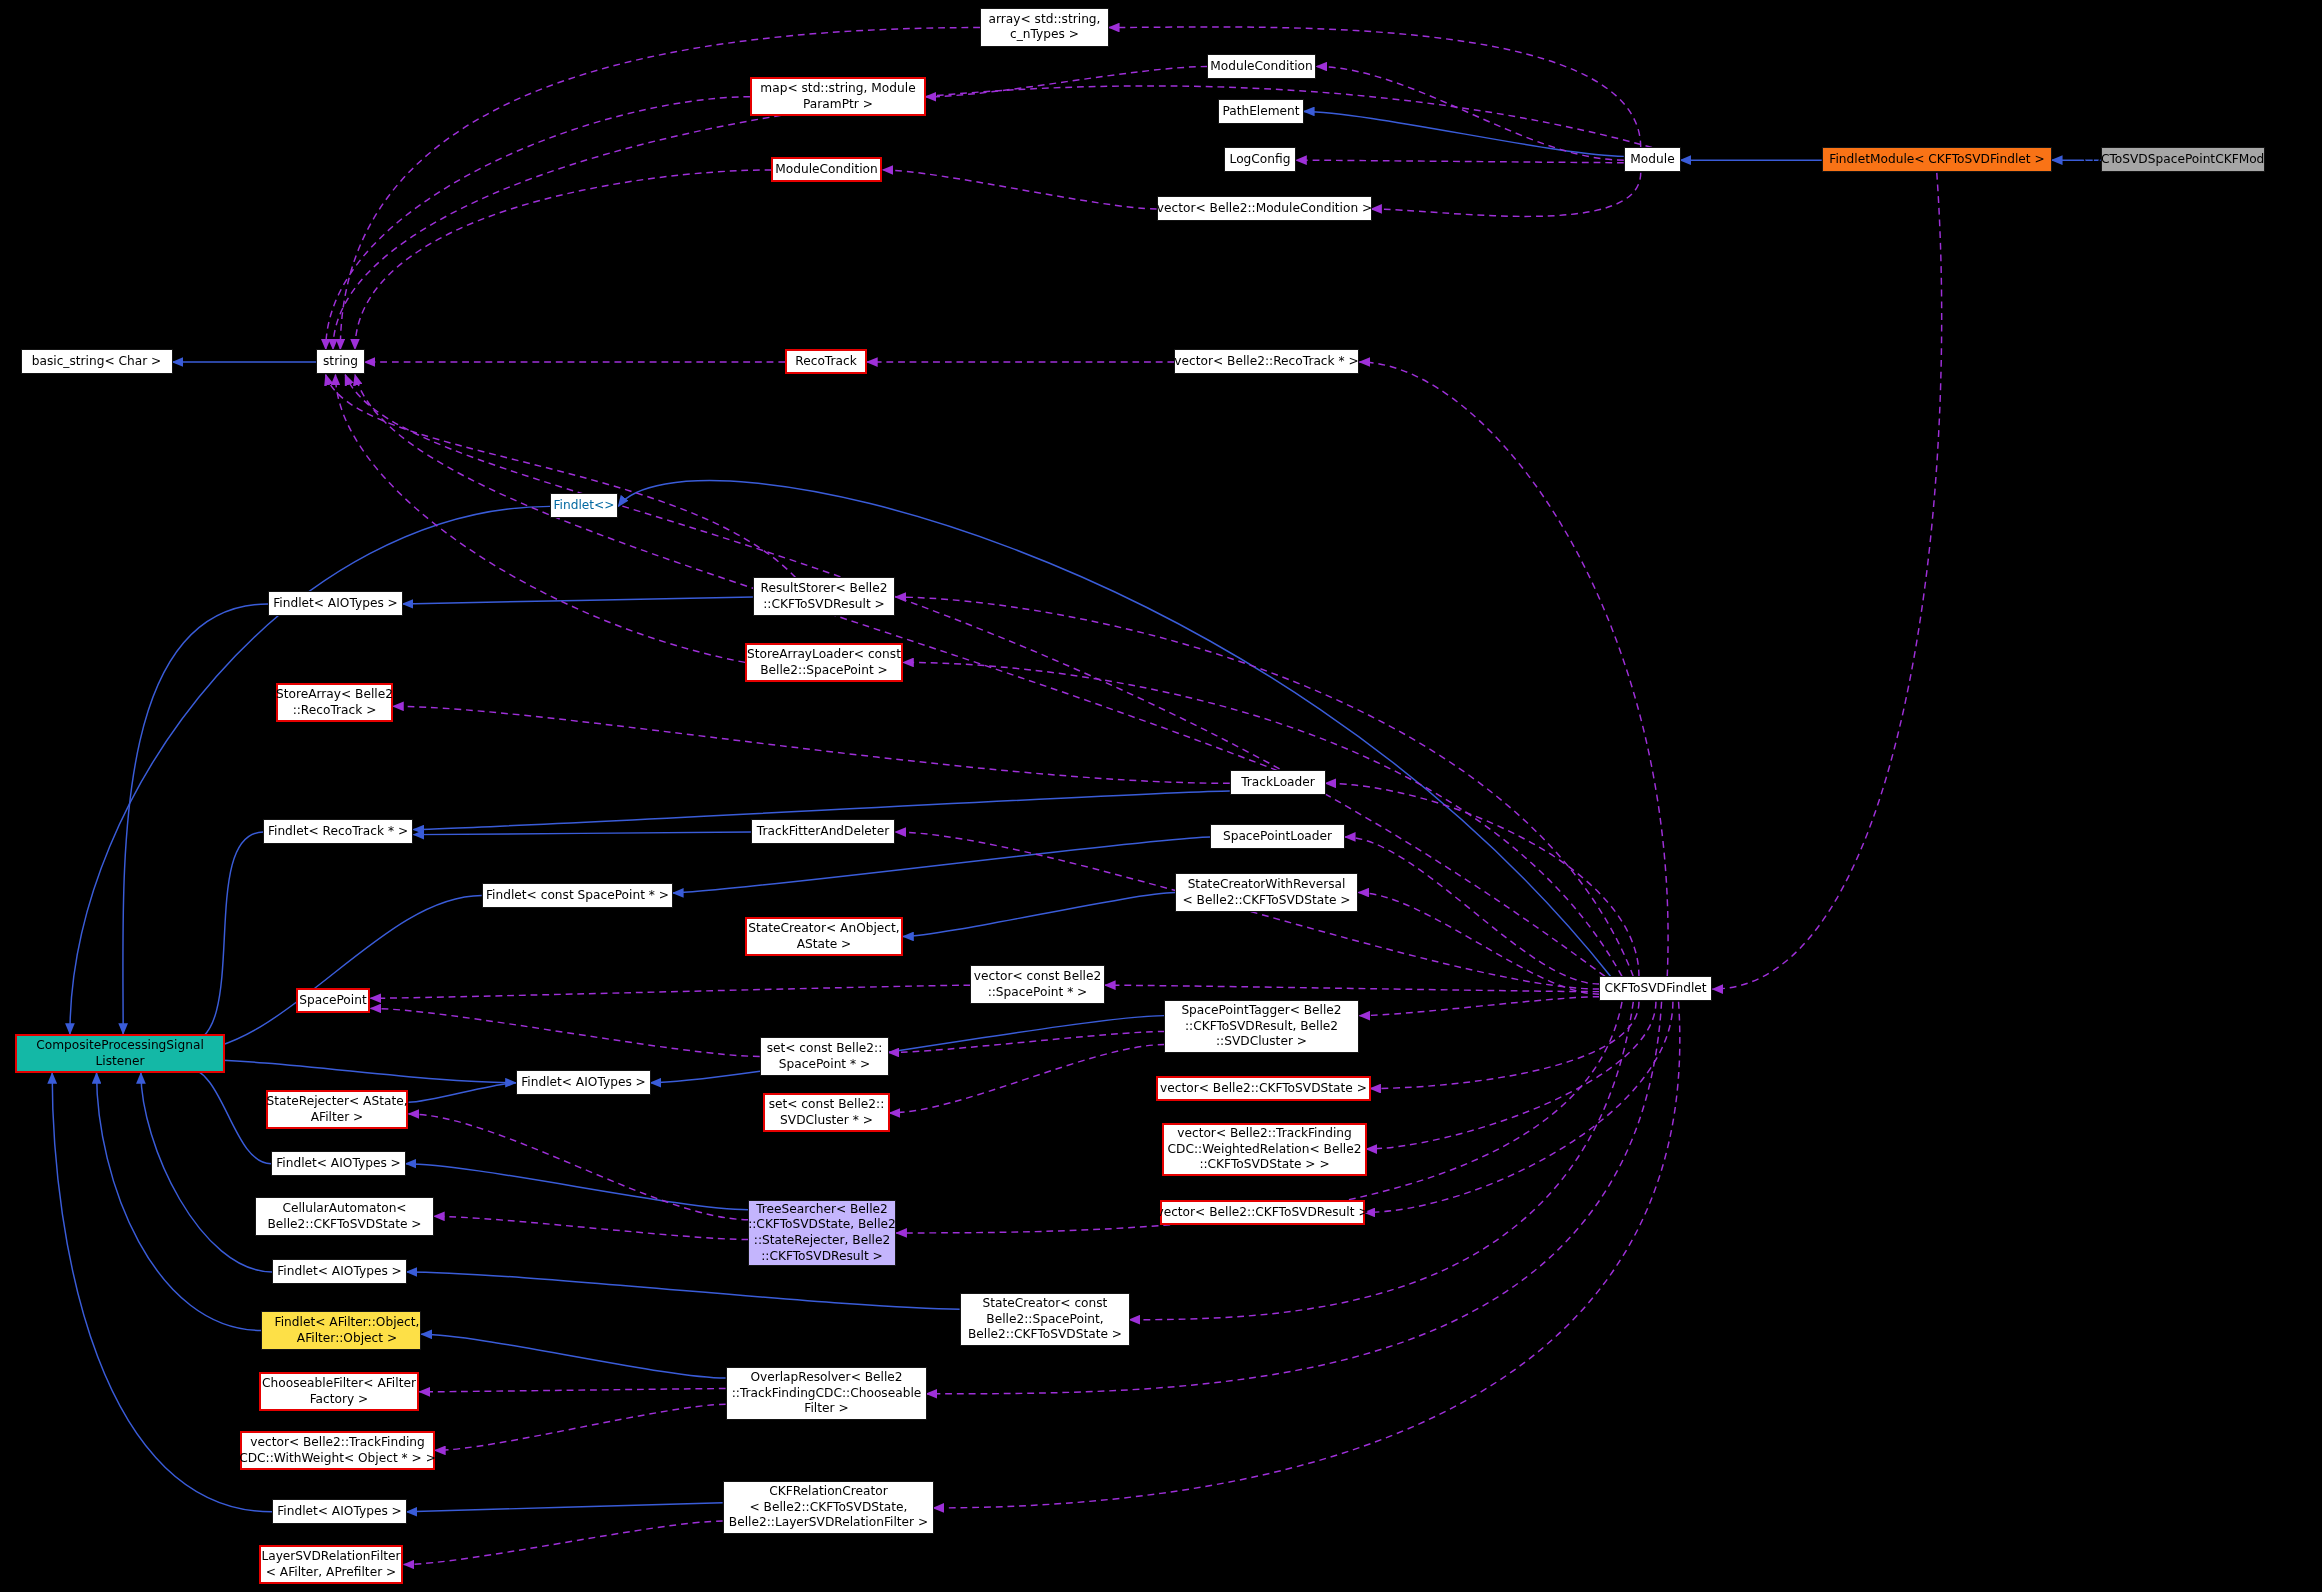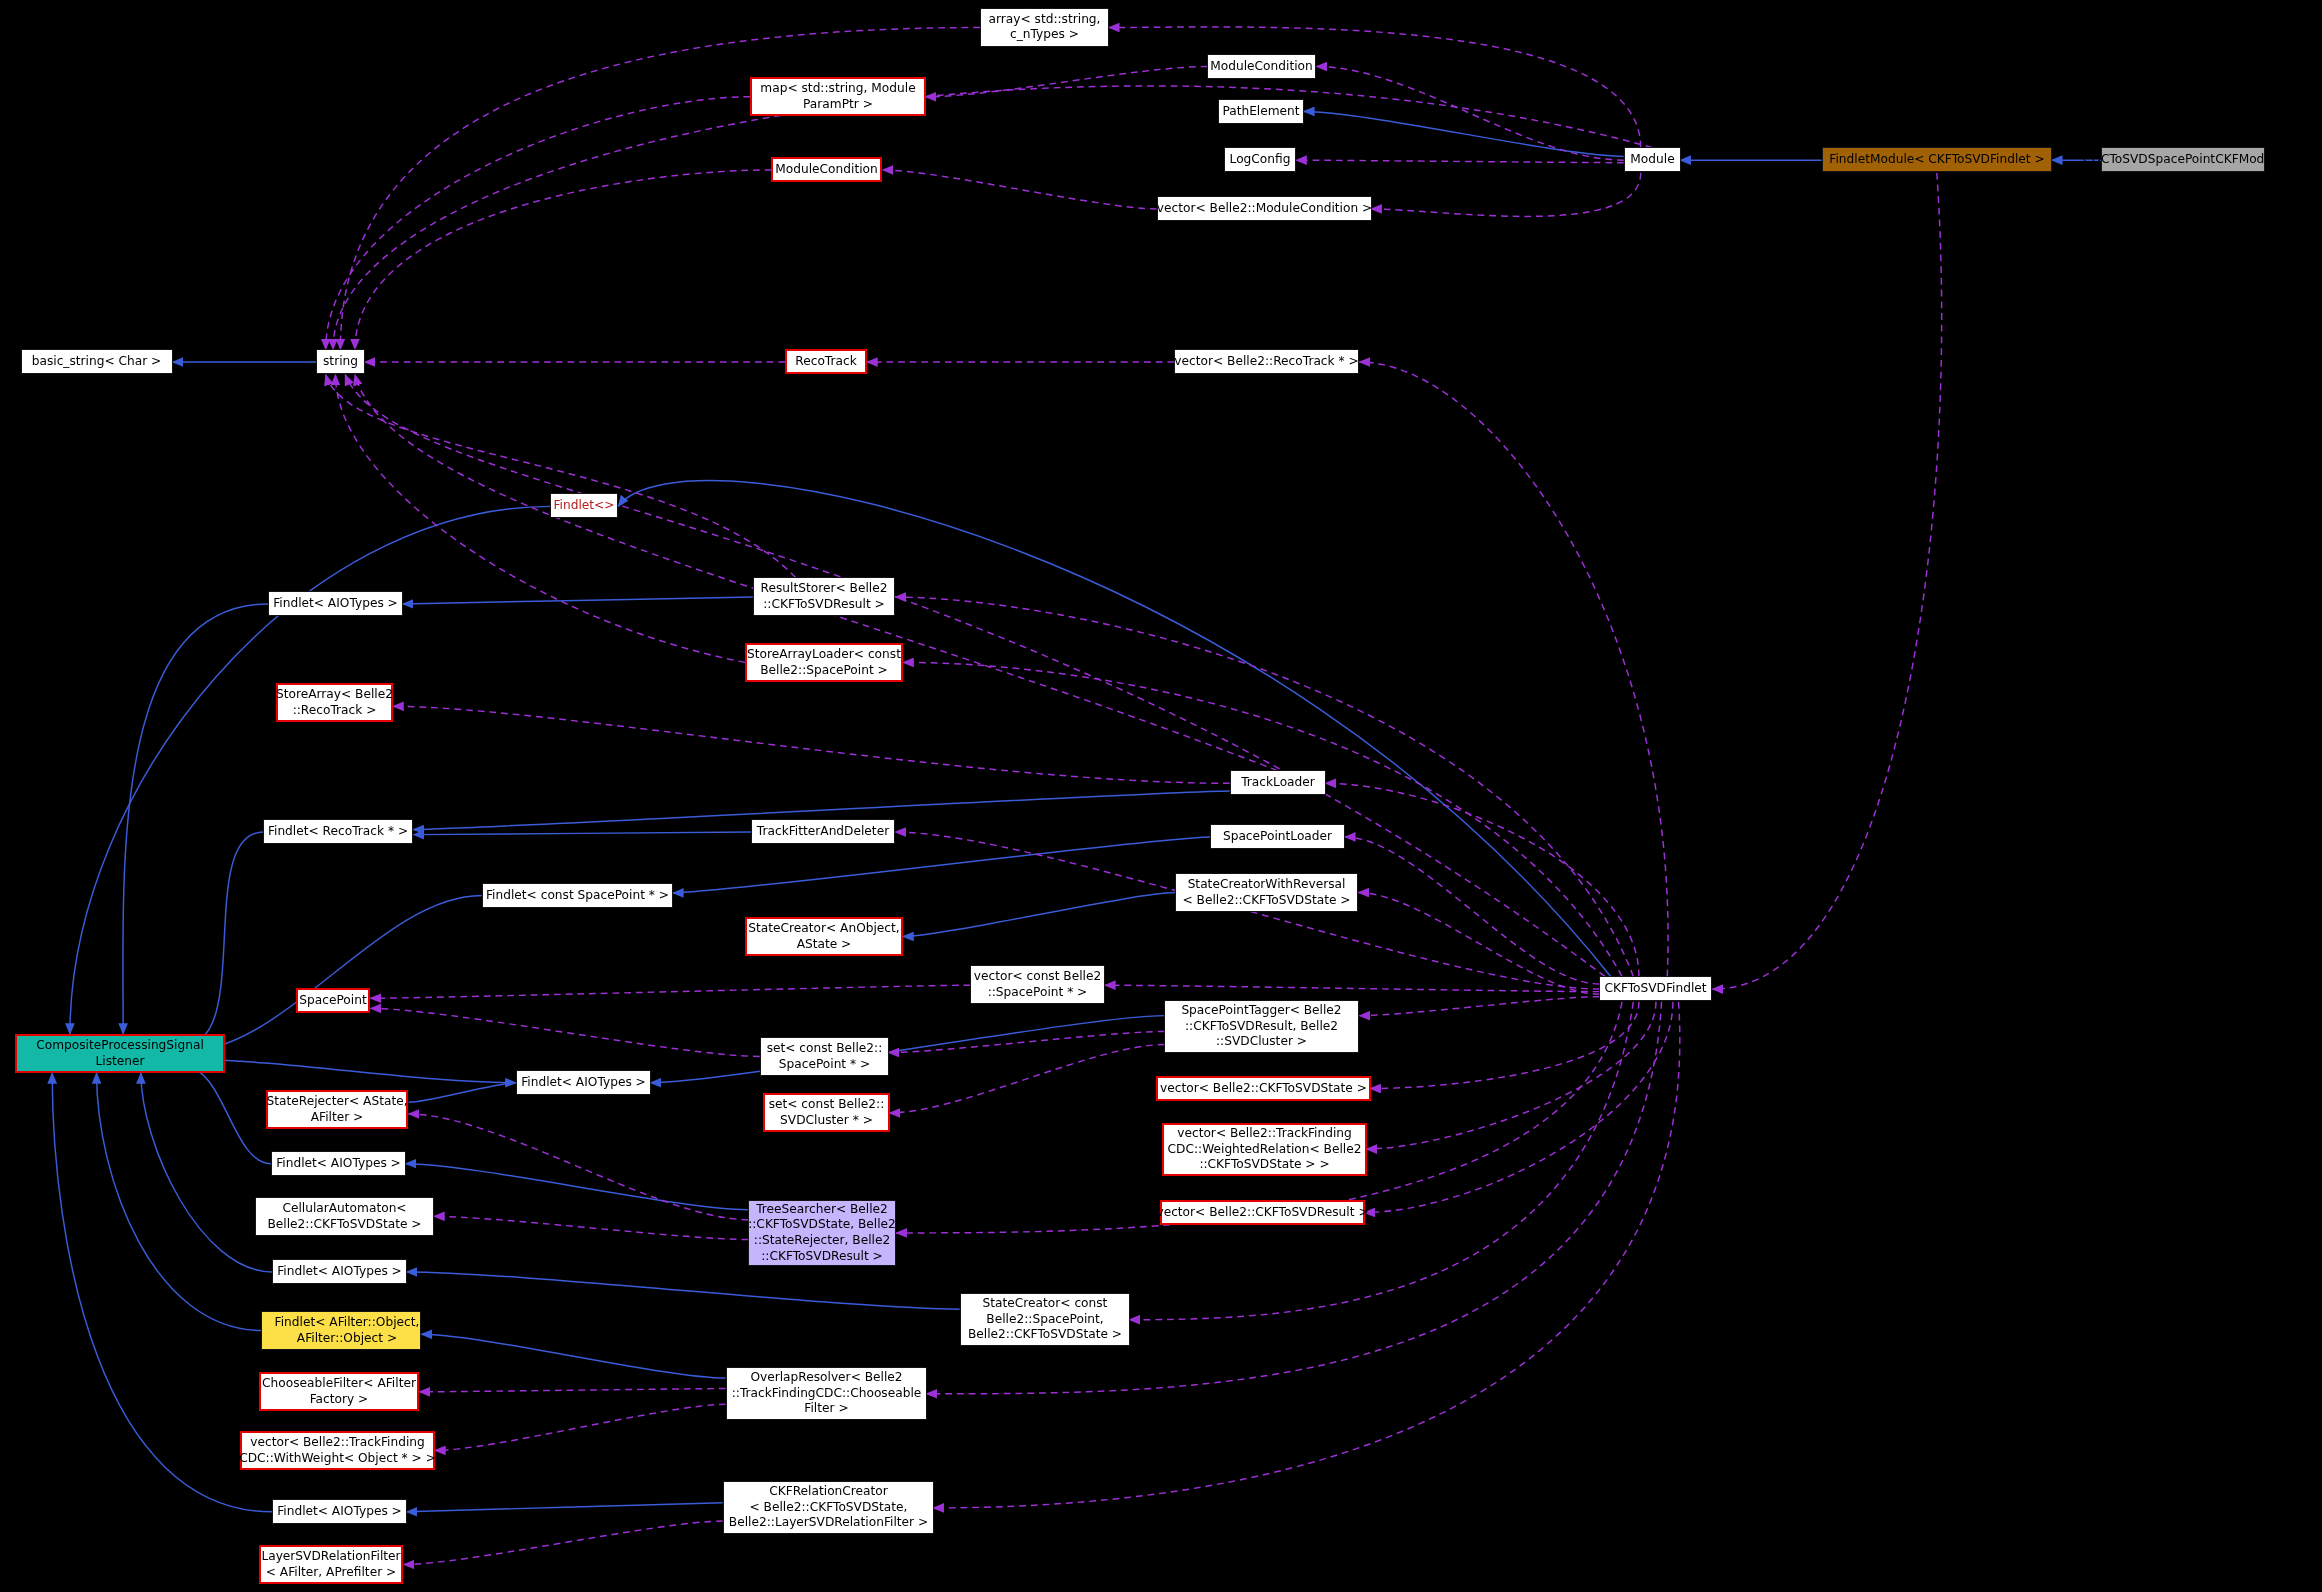--- a/index.html
+++ b/index.html
@@ -103,28 +103,28 @@
     </svg>
     <div class="node" style="left: 980px; top: 7.8px; width: 129px; height: 39px; background: rgb(255, 255, 255); border-color: rgb(20, 20, 20); color: rgb(0, 0, 0);"><span>array&lt; std::string,
 c_nTypes &gt;</span></div>
     <div class="node" style="left: 1207px; top: 54px; width: 109px; height: 25px; background: rgb(255, 255, 255); border-color: rgb(20, 20, 20); color: rgb(0, 0, 0);"><span>ModuleCondition</span></div>
     <div class="node red" style="left: 750px; top: 77px; width: 176px; height: 39px; background: rgb(255, 255, 255); border-color: rgb(230, 0, 0); color: rgb(0, 0, 0);"><span>map&lt; std::string, Module
 ParamPtr &gt;</span></div>
     <div class="node" style="left: 1218px; top: 99px; width: 86px; height: 25px; background: rgb(255, 255, 255); border-color: rgb(20, 20, 20); color: rgb(0, 0, 0);"><span>PathElement</span></div>
     <div class="node red" style="left: 771px; top: 157px; width: 111px; height: 25px; background: rgb(255, 255, 255); border-color: rgb(230, 0, 0); color: rgb(0, 0, 0);"><span>ModuleCondition</span></div>
     <div class="node" style="left: 1224px; top: 147px; width: 72px; height: 25px; background: rgb(255, 255, 255); border-color: rgb(20, 20, 20); color: rgb(0, 0, 0);"><span>LogConfig</span></div>
     <div class="node" style="left: 1624px; top: 147px; width: 57px; height: 25px; background: rgb(255, 255, 255); border-color: rgb(20, 20, 20); color: rgb(0, 0, 0);"><span>Module</span></div>
-    <div class="node" style="left: 1822px; top: 147px; width: 230px; height: 25px; background: #a16207; border-color: rgb(20, 20, 20); color: rgb(0, 0, 0);"><span>FindletModule&lt; CKFToSVDFindlet &gt;</span></div>
+    <div class="node" style="left: 1822px; top: 147px; width: 230px; height: 25px; background: #f97316; border-color: rgb(20, 20, 20); color: rgb(0, 0, 0);"><span>FindletModule&lt; CKFToSVDFindlet &gt;</span></div>
     <div class="node hl" style="left: 2101px; top: 147px; width: 164px; height: 25px; background: rgb(166, 166, 166); border-color: rgb(20, 20, 20); color: rgb(0, 0, 0);"><span>CDCToSVDSpacePointCKFModule</span></div>
     <div class="node" style="left: 1157px; top: 196px; width: 215px; height: 25px; background: rgb(255, 255, 255); border-color: rgb(20, 20, 20); color: rgb(0, 0, 0);"><span>vector&lt; Belle2::ModuleCondition &gt;</span></div>
     <div class="node" style="left: 20.5px; top: 349px; width: 152px; height: 25px; background: rgb(255, 255, 255); border-color: rgb(20, 20, 20); color: rgb(0, 0, 0);"><span>basic_string&lt; Char &gt;</span></div>
     <div class="node" style="left: 316px; top: 349px; width: 49px; height: 25px; background: rgb(255, 255, 255); border-color: rgb(20, 20, 20); color: rgb(0, 0, 0);"><span>string</span></div>
     <div class="node red" style="left: 785px; top: 349px; width: 82px; height: 25px; background: rgb(255, 255, 255); border-color: rgb(230, 0, 0); color: rgb(0, 0, 0);"><span>RecoTrack</span></div>
     <div class="node" style="left: 1174px; top: 349px; width: 185px; height: 25px; background: rgb(255, 255, 255); border-color: rgb(20, 20, 20); color: rgb(0, 0, 0);"><span>vector&lt; Belle2::RecoTrack * &gt;</span></div>
-    <div class="node" style="left: 550px; top: 493px; width: 68px; height: 25px; background: rgb(255, 255, 255); border-color: rgb(20, 20, 20); color: #b91c1c;"><span>Findlet&lt;&gt;</span></div>
+    <div class="node" style="left: 550px; top: 493px; width: 68px; height: 25px; background: rgb(255, 255, 255); border-color: rgb(20, 20, 20); color: #0369a1;"><span>Findlet&lt;&gt;</span></div>
     <div class="node" style="left: 268px; top: 591px; width: 135px; height: 25px; background: rgb(255, 255, 255); border-color: rgb(20, 20, 20); color: rgb(0, 0, 0);"><span>Findlet&lt; AIOTypes &gt;</span></div>
     <div class="node" style="left: 753px; top: 577px; width: 142px; height: 39px; background: rgb(255, 255, 255); border-color: rgb(20, 20, 20); color: rgb(0, 0, 0);"><span>ResultStorer&lt; Belle2
 ::CKFToSVDResult &gt;</span></div>
     <div class="node red" style="left: 745px; top: 643px; width: 158px; height: 39px; background: rgb(255, 255, 255); border-color: rgb(230, 0, 0); color: rgb(0, 0, 0);"><span>StoreArrayLoader&lt; const
 Belle2::SpacePoint &gt;</span></div>
     <div class="node red" style="left: 276px; top: 683px; width: 117px; height: 39px; background: rgb(255, 255, 255); border-color: rgb(230, 0, 0); color: rgb(0, 0, 0);"><span>StoreArray&lt; Belle2
 ::RecoTrack &gt;</span></div>
     <div class="node" style="left: 1230px; top: 770px; width: 96px; height: 25px; background: rgb(255, 255, 255); border-color: rgb(20, 20, 20); color: rgb(0, 0, 0);"><span>TrackLoader</span></div>
     <div class="node" style="left: 263px; top: 819px; width: 150px; height: 25px; background: rgb(255, 255, 255); border-color: rgb(20, 20, 20); color: rgb(0, 0, 0);"><span>Findlet&lt; RecoTrack * &gt;</span></div>
     <div class="node" style="left: 751px; top: 819px; width: 144px; height: 25px; background: rgb(255, 255, 255); border-color: rgb(20, 20, 20); color: rgb(0, 0, 0);"><span>TrackFitterAndDeleter</span></div>

